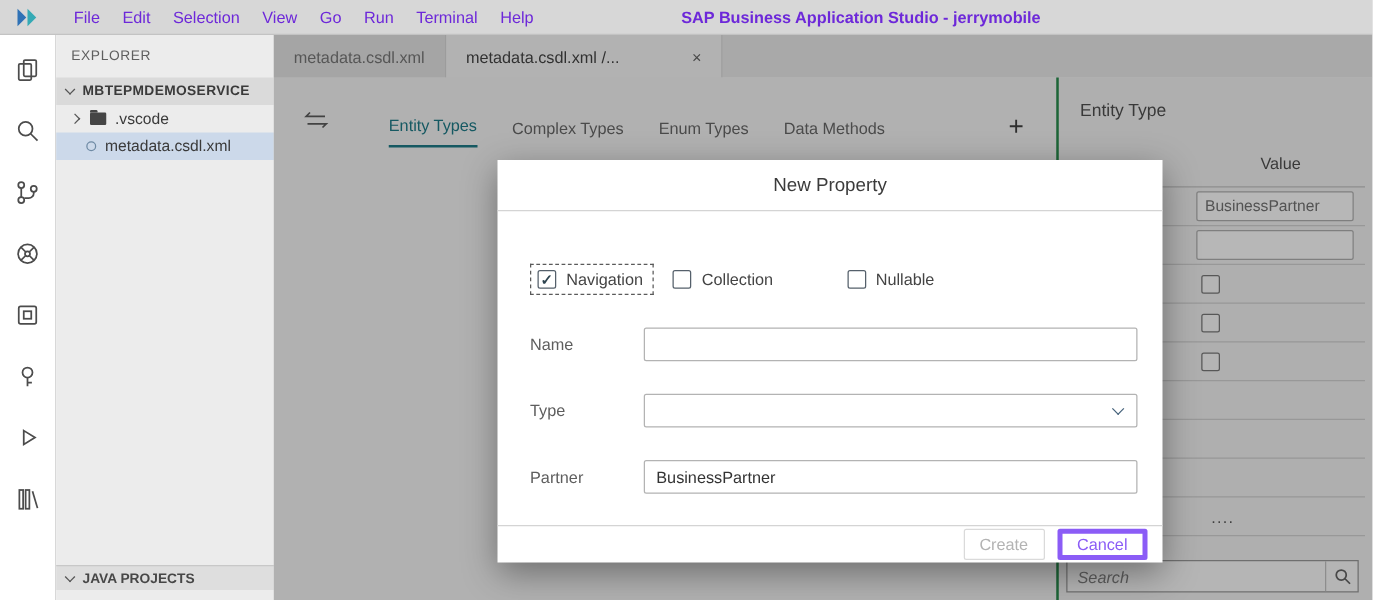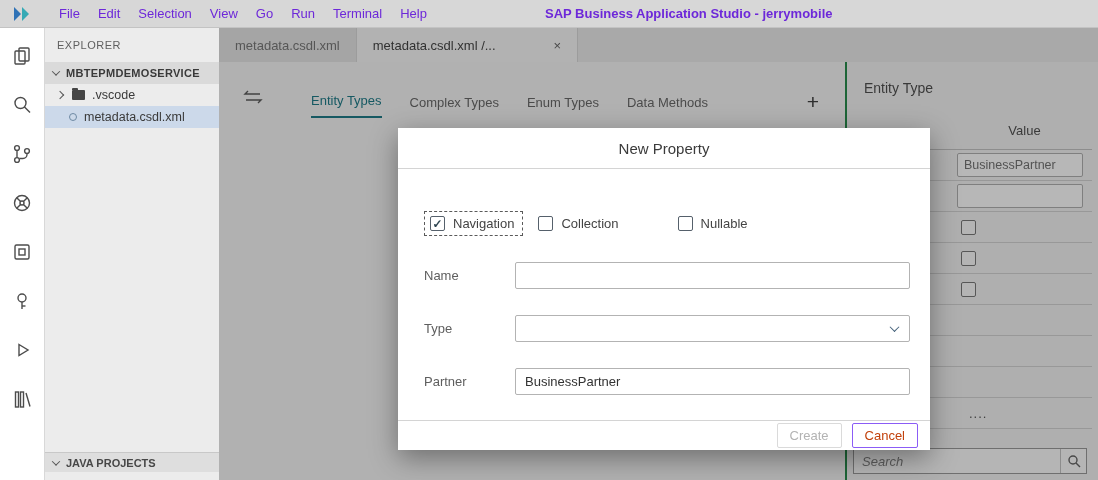--- a/index.html
+++ b/index.html
@@ -98,21 +98,21 @@
                font-family:"Liberation Sans",sans-serif; font-size:13px; color:#333; background:#fff; }
   .dlg-select { flex:1; height:27px; border:1px solid #b3b3b3; border-radius:2px; background:#fff;
                 display:flex; align-items:center; justify-content:flex-end; padding-right:11px; }
   .sel-chev { width:7px; height:7px; border-right:1.6px solid #44617a; border-bottom:1.6px solid #44617a;
               transform:rotate(45deg) translate(-1px,-1px); }
   .dlg-footer { height:30px; flex:none; border-top:1px solid #d4d4d4; display:flex; align-items:center;
                 justify-content:flex-end; gap:10px; padding-right:12px; }
   .btn { height:25px; padding:0 12px; font-size:13px; border-radius:2px; background:#fff;
          font-family:"Liberation Sans",sans-serif; }
   .btn-create { border:1px solid #dadada; color:#b3b3b3; }
-  .btn-cancel { border:1px solid #8b5cf6; color:#c2410c; }
+  .btn-cancel { border:4px solid #8b5cf6; color:#8b5cf6; }
 </style>
 </head>
 <body>
 
 <div class="app">
 
   <div class="menubar">
     <span class="logo-box">
       <svg width="24" height="18" viewBox="0 0 24 18">
         <path d="M1 2 L8 9 L1 16 Z" fill="#2f72b6"></path>

